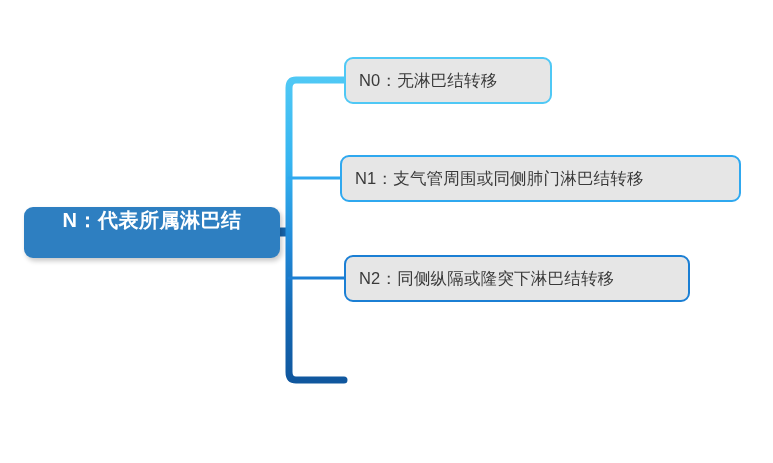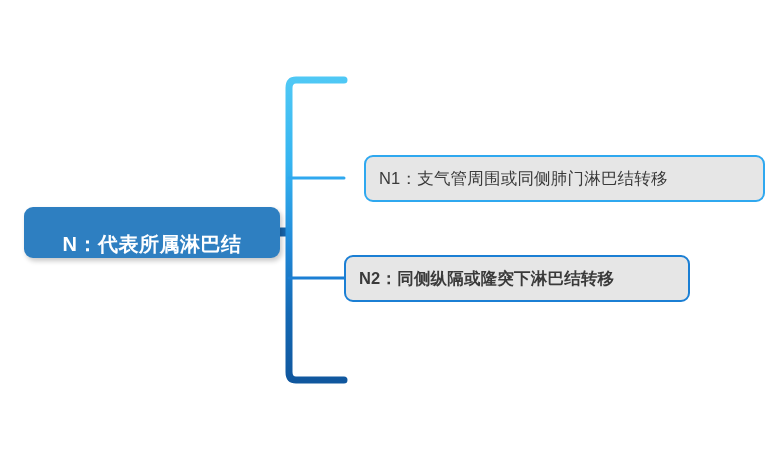--- a/index.html
+++ b/index.html
@@ -30,21 +30,21 @@
   .root-node {
     position: absolute;
     left: 24px;
     top: 207px;
     width: 256px;
     height: 51px;
     background: #2e7fc1;
     border-radius: 9px;
     box-shadow: 2px 3px 5px rgba(0,0,0,0.22);
     display: flex;
-    align-items: flex-end;
+    align-items: flex-start;
     justify-content: center;
     box-sizing: border-box;
     z-index: 3;
   }
   .root-label {
     color: #ffffff;
     font-size: 20px;
     font-weight: bold;
     letter-spacing: 0.5px;
     white-space: nowrap;
@@ -72,22 +72,22 @@
     box-sizing: border-box;
   }
   .child-node.single .child-label {
     white-space: nowrap;
   }
   .child-node.multi .child-label {
     white-space: normal;
   }
 
   #n0 { left: 344px; top: 57px;  width: 208px; height: 47px; }
-  #n1 { left: 364px; top: 155px; width: 401px; height: 47px; }
-  #n2 { left: 344px; top: 255px; width: 346px; height: 47px; font-weight: bold; }
+  #n1 { left: 340px; top: 155px; width: 401px; height: 47px; }
+  #n2 { left: 344px; top: 255px; width: 346px; height: 47px; }
   #n3 { left: 344px; top: 340px; width: 401px; height: 80px; }
   #n3 .child-label { padding-top: 2px; }
 </style>
 </head>
 <body>
 
 <div id="canvas">
 
   <svg id="wires" viewBox="0 0 773 463" xmlns="http://www.w3.org/2000/svg">
     <defs>
@@ -106,20 +106,23 @@
 
     <path d="M 289 178 L 296 178 L 344 178" stroke="#2fa8ef" stroke-width="3" fill="none" stroke-linecap="round"></path>
 
     <path d="M 289 278 L 296 278 L 344 278" stroke="#1b7fd4" stroke-width="3" fill="none" stroke-linecap="round"></path>
   </svg>
 
   <div class="root-node">
     <span class="root-label">N：代表所属淋巴结</span>
   </div>
 
+  <div class="child-node single" id="n0" style="border-color:#4fc8f5">
+    <span class="child-label">N0：无淋巴结转移</span>
+  </div>
 
   <div class="child-node single" id="n1" style="border-color:#2fa8ef">
     <span class="child-label">N1：支气管周围或同侧肺门淋巴结转移</span>
   </div>
 
   <div class="child-node single" id="n2" style="border-color:#1b7fd4">
     <span class="child-label">N2：同侧纵隔或隆突下淋巴结转移</span>
   </div>
 
 

